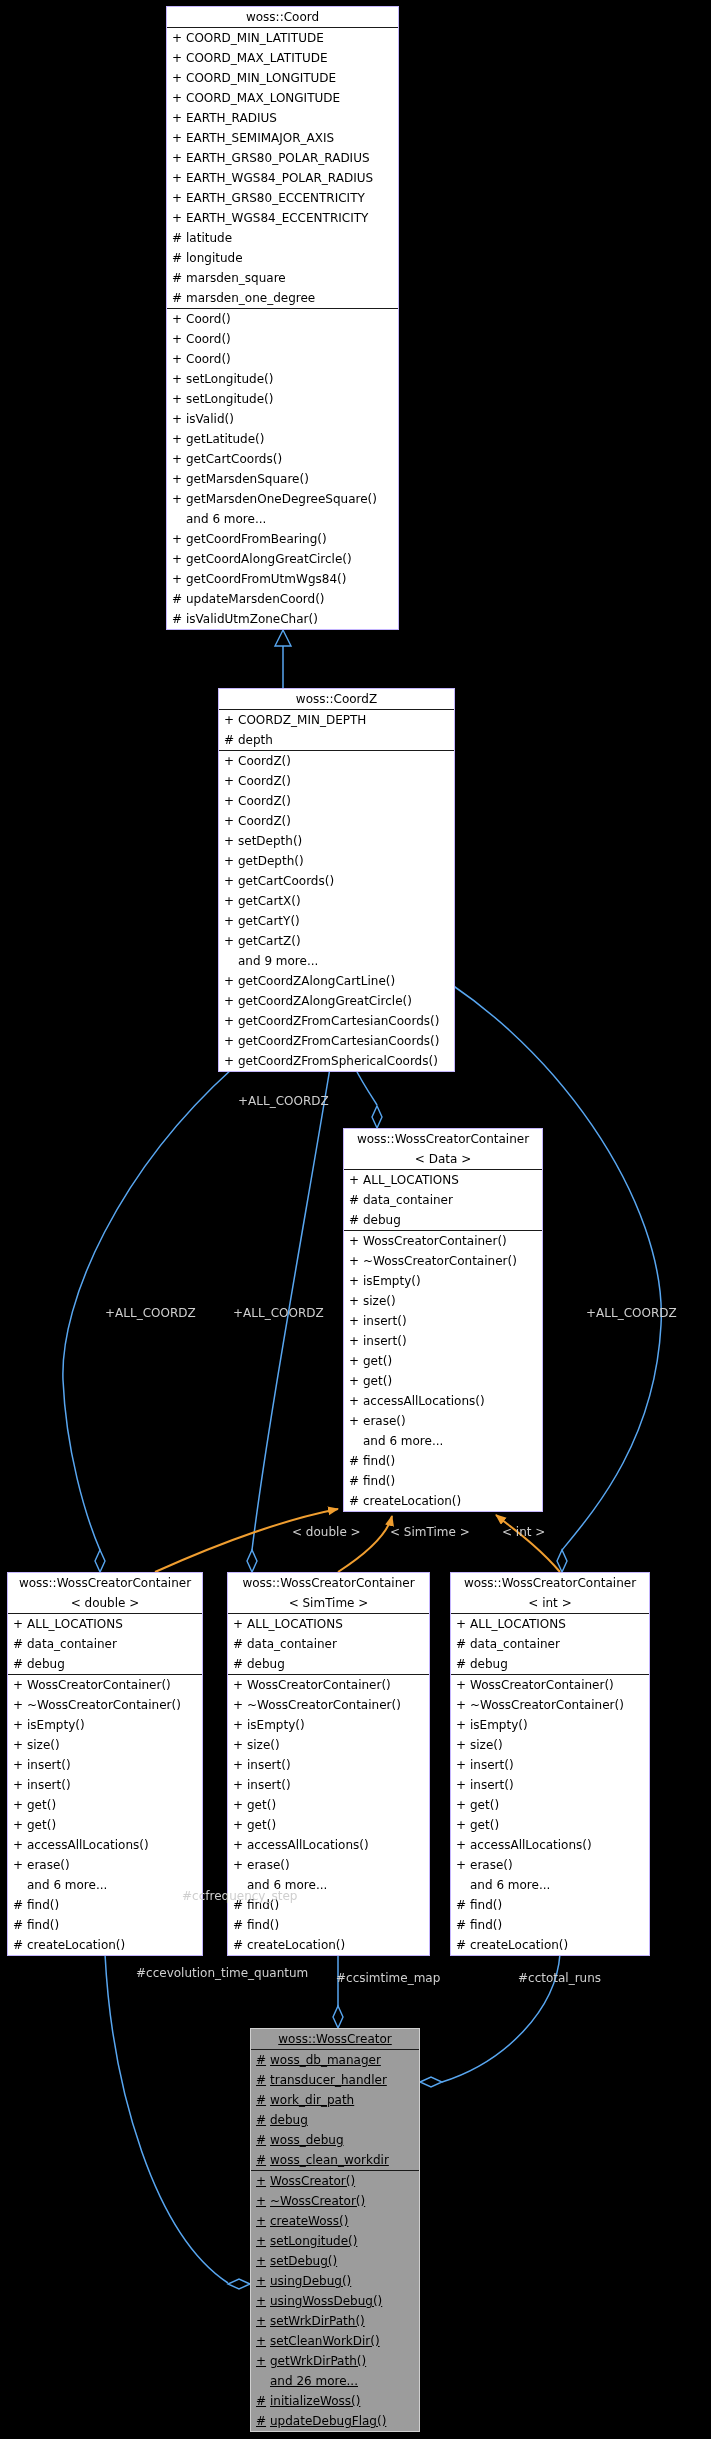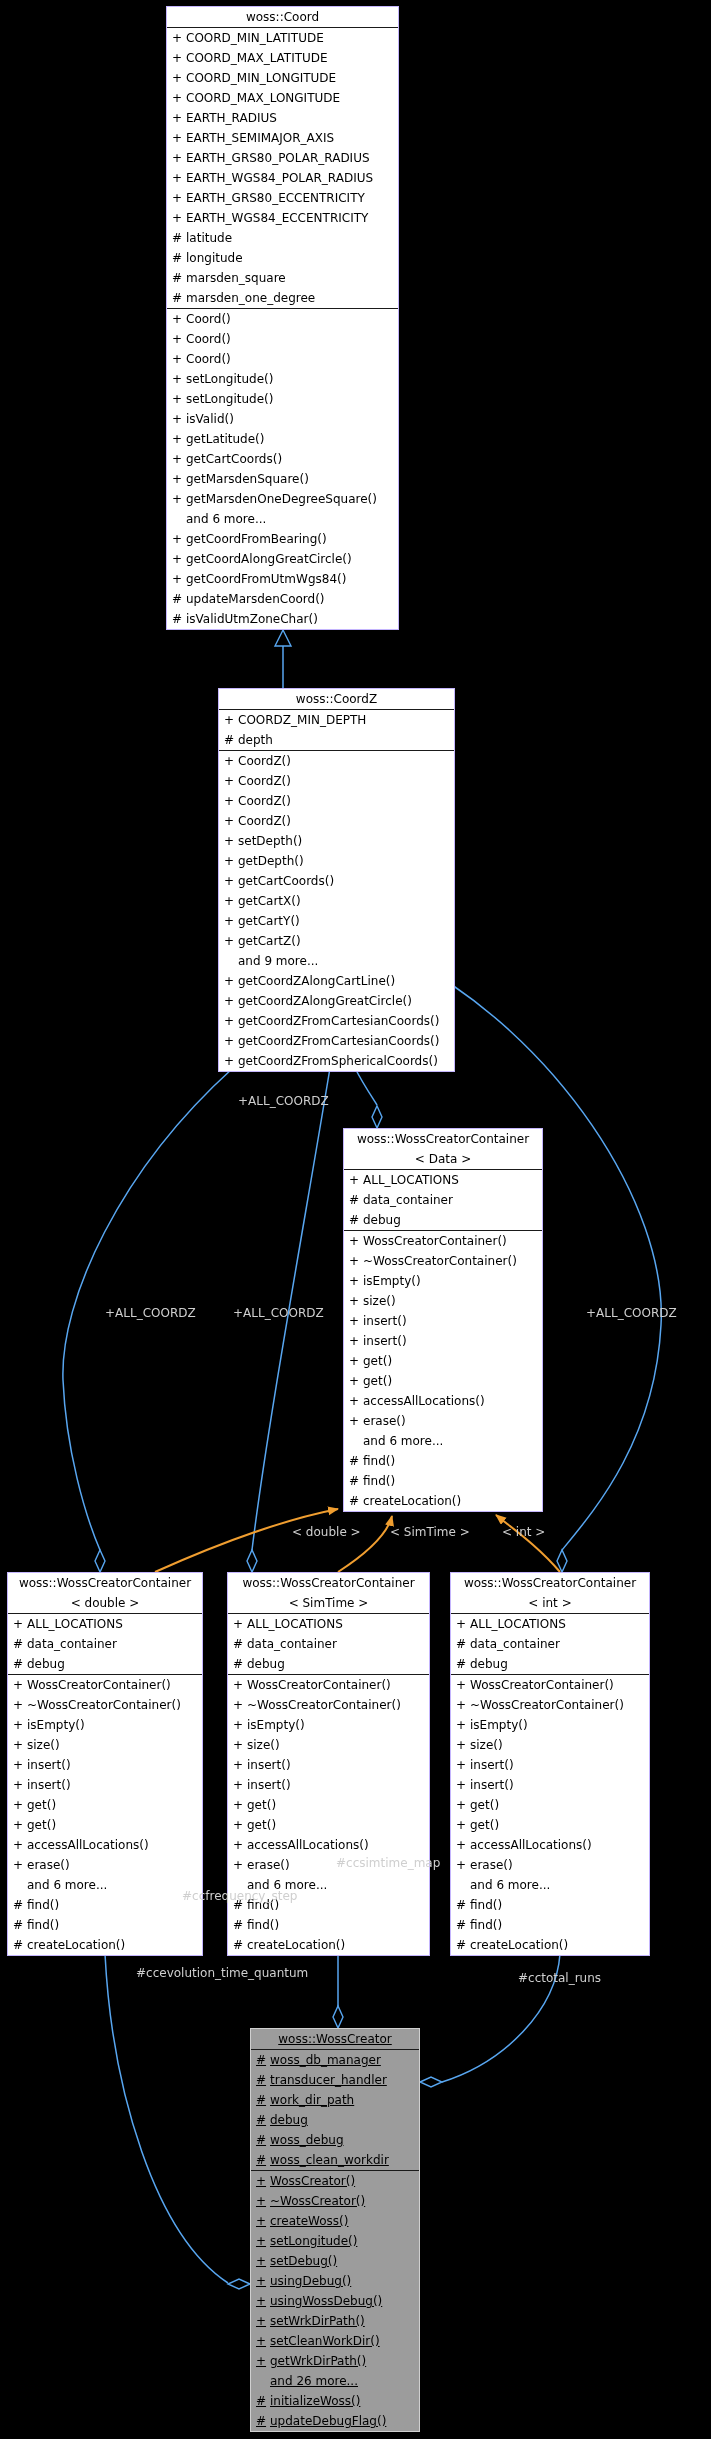--- a/index.html
+++ b/index.html
@@ -31,21 +31,21 @@
   }
   .lbl-0{left:238px;top:1094px;}
   .lbl-1{left:105px;top:1306px;}
   .lbl-2{left:233px;top:1306px;}
   .lbl-3{left:586px;top:1306px;}
   .lbl-4{left:292px;top:1525px;}
   .lbl-5{left:390px;top:1525px;}
   .lbl-6{left:502px;top:1525px;}
   .lbl-7{left:136px;top:1966px;}
   .lbl-8{left:182px;top:1889px;}
-  .lbl-9{left:336px;top:1856px;}
+  .lbl-9{left:336px;top:1971px;}
   .lbl-10{left:498px;top:1971px;margin-left:20px;}
   #edges{position:absolute;left:0;top:0;z-index:1;}
   .uml-box{z-index:2;}
 </style>
 </head>
 <body>
 
 <div id="canvas">
 
   <svg id="edges" width="711" height="2439" viewBox="0 0 711 2439">

